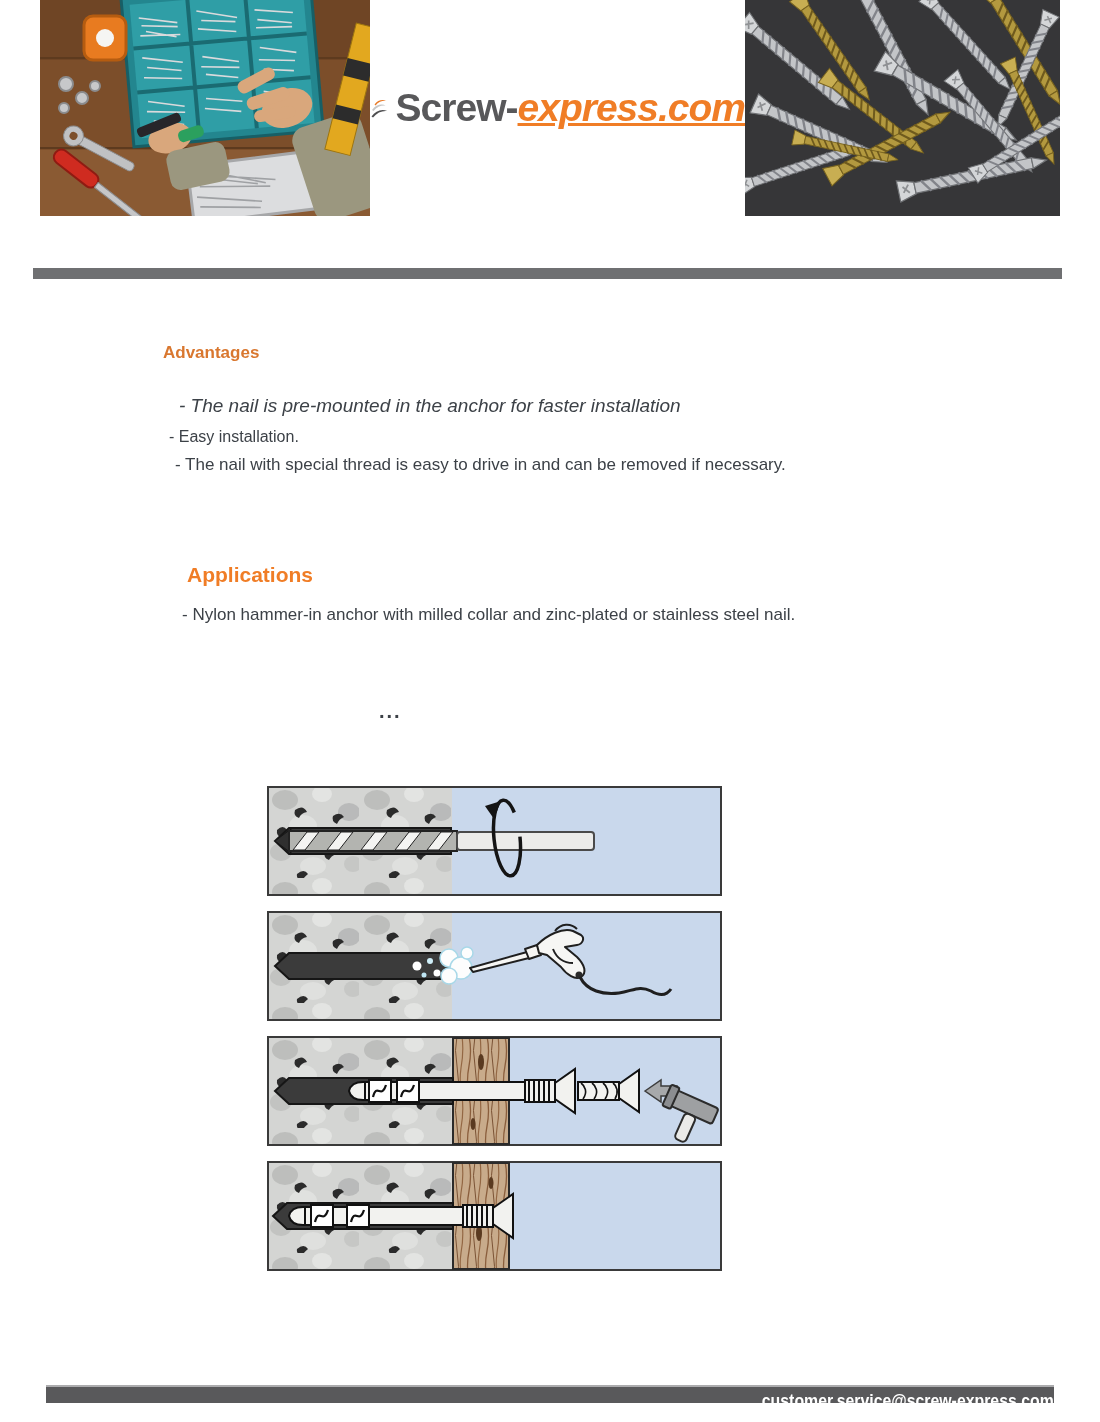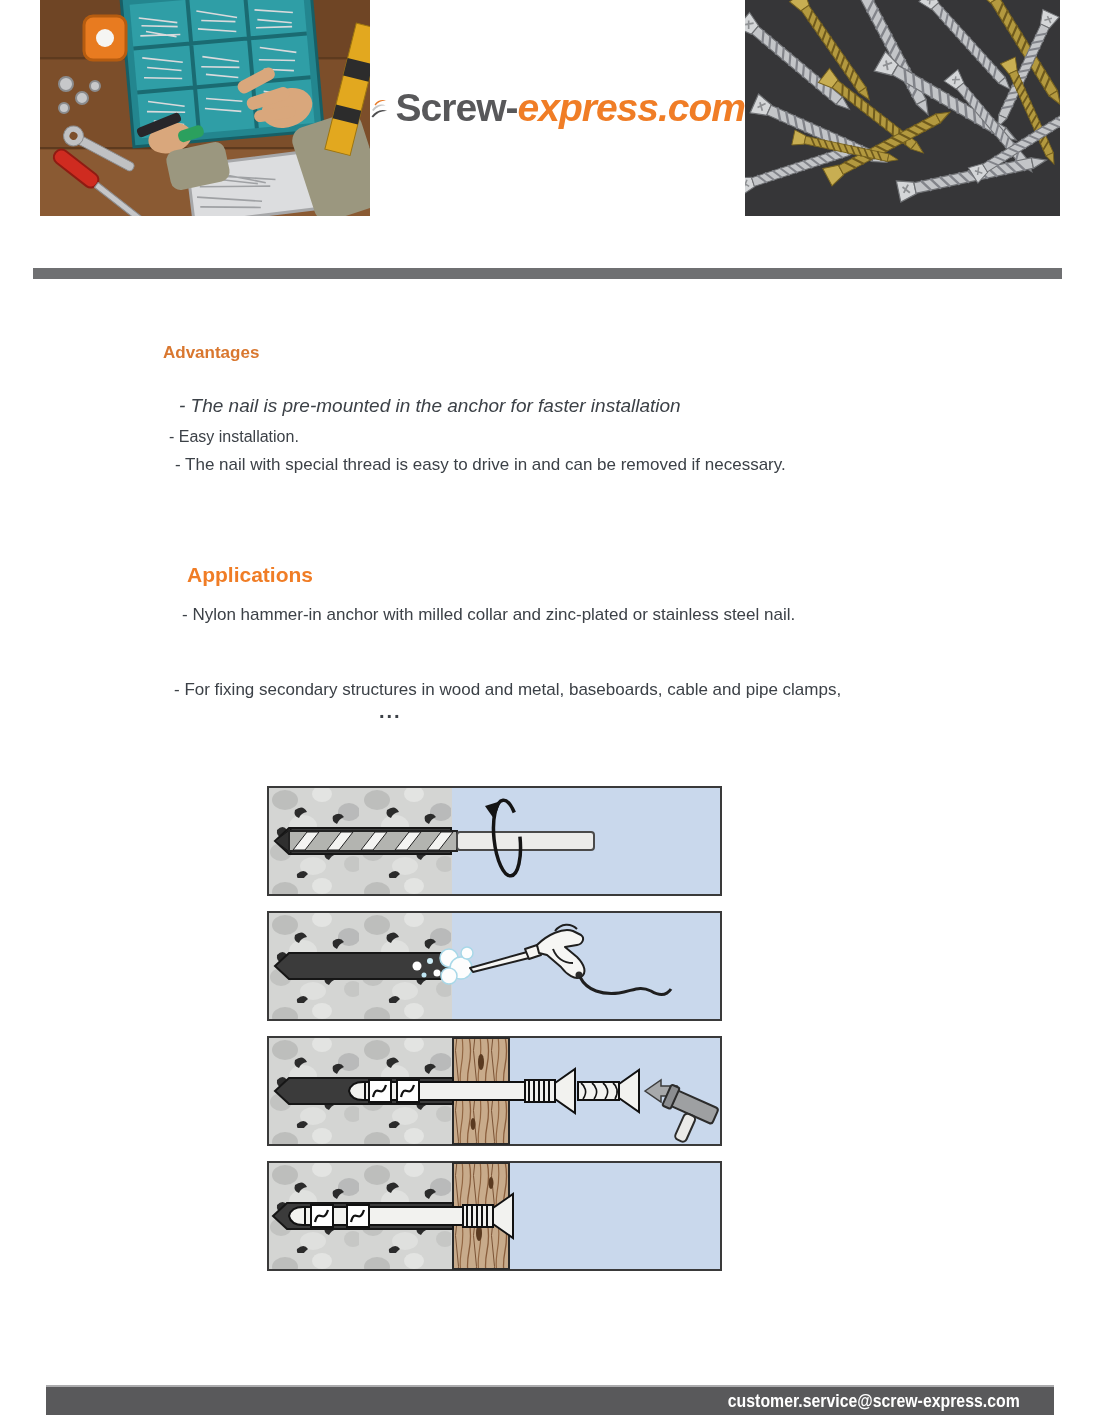--- a/index.html
+++ b/index.html
@@ -11,32 +11,32 @@
   .page{position:relative;width:1100px;height:1422px;background:#fff;overflow:hidden;}
   .abs{position:absolute;}
   .banner{left:33px;top:216px;width:1029px;height:52px;background:var(--accent-orange);
           display:flex;align-items:center;justify-content:center;}
   .banner-title{display:inline-block;transform:scaleX(.84);color:#fff;font-weight:bold;
           font-size:46px;letter-spacing:.5px;white-space:nowrap;}
   .divider{left:33px;top:268px;width:1029px;height:11px;background:var(--banner-gray);}
   .logo-wrap{left:370px;top:0;width:375px;height:216px;display:flex;align-items:center;justify-content:center;gap:8px;background:#fff;}
   .logo-text{font-size:39px;font-weight:bold;white-space:nowrap;letter-spacing:-1px;}
   .logo-primary{color:#58585A;}
-  .logo-secondary{color:var(--apps-orange);font-style:italic;}
+  .logo-secondary{color:var(--apps-orange);font-style:italic;text-decoration:underline;}
   .h-adv{left:163px;top:343px;font-size:17px;font-weight:bold;color:var(--heading-orange);}
   .adv0{left:179px;top:395px;font-size:19px;color:var(--text-dark);font-style:italic;}
   .adv1{left:169px;top:428px;font-size:16px;color:var(--text-dark);}
   .adv2{left:163px;top:455px;font-size:17px;color:var(--text-dark);margin-left:12px;}
   .h-app{left:171px;top:563px;font-size:21px;font-weight:bold;color:var(--apps-orange);margin-left:16px;}
   .app0{left:182px;top:605px;font-size:17px;color:var(--text-dark);}
   .app1{left:174px;top:680px;font-size:17px;color:var(--text-dark);}
   .more{left:379px;top:700px;font-size:20px;font-weight:bold;color:var(--text-dark);letter-spacing:2px;}
   .panel{left:267px;width:455px;height:110px;}
-  .footer{left:46px;top:1385px;width:1008px;height:30px;background:var(--footer-gray);
-          border-top:2px solid #ACACAE;text-align:right;padding-right:34px;}
+  .footer{left:46px;top:1385px;width:1008px;height:18px;background:var(--footer-gray);
+          border-top:2px solid #ACACAE;text-align:right;}
   .footer-email{display:inline-block;transform:scaleX(.88);transform-origin:right center;
           color:#fff;font-weight:bold;font-size:18px;line-height:28px;white-space:nowrap;}
   .txt{white-space:nowrap;}
 </style>
 </head>
 <body>
 
 <div class="page">
 
   <svg width="0" height="0" style="position:absolute" aria-hidden="true">
@@ -178,21 +178,20 @@
 
   <div class="abs divider"></div>
 
   <div class="abs h-adv txt">Advantages</div>
   <div class="abs adv0 txt">- The nail is pre-mounted in the anchor for faster installation</div>
   <div class="abs adv1 txt">- Easy installation.</div>
   <div class="abs adv2 txt">- The nail with special thread is easy to drive in and can be removed if necessary.</div>
 
   <div class="abs h-app txt">Applications</div>
   <div class="abs app0 txt">- Nylon hammer-in anchor with milled collar and zinc-plated or stainless steel nail.</div>
-  <div class="abs app1 txt">- For fixing secondary structures in wood and metal, baseboards, cable and pipe clamps,</div>
   <div class="abs more txt">...</div>
 
   <svg class="abs panel" style="top:786px" viewBox="0 0 455 110">
     <rect x="1" y="1" width="453" height="108" fill="#C9D8EC" stroke="#3A3A3A" stroke-width="2"></rect>
     <rect x="2" y="2" width="183" height="106" fill="url(#concrete)"></rect>
     <polygon points="8,55 22,42 184,42 184,68 22,68" fill="#3B3B3B" stroke="#161616" stroke-width="2"></polygon>
     <g>
       <polygon points="8,55 24,43 24,67" fill="#2F2F2F" stroke="#161616"></polygon>
       <rect x="22" y="45" width="168" height="20" fill="#B3B4B0" stroke="#222" stroke-width="2"></rect>
       <g fill="#F4F4F2" stroke="#222" stroke-width="1">

